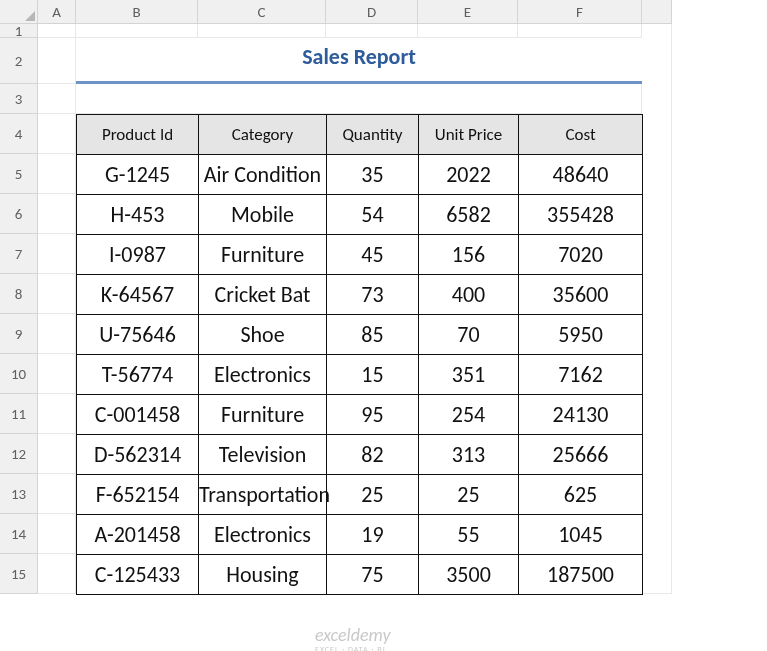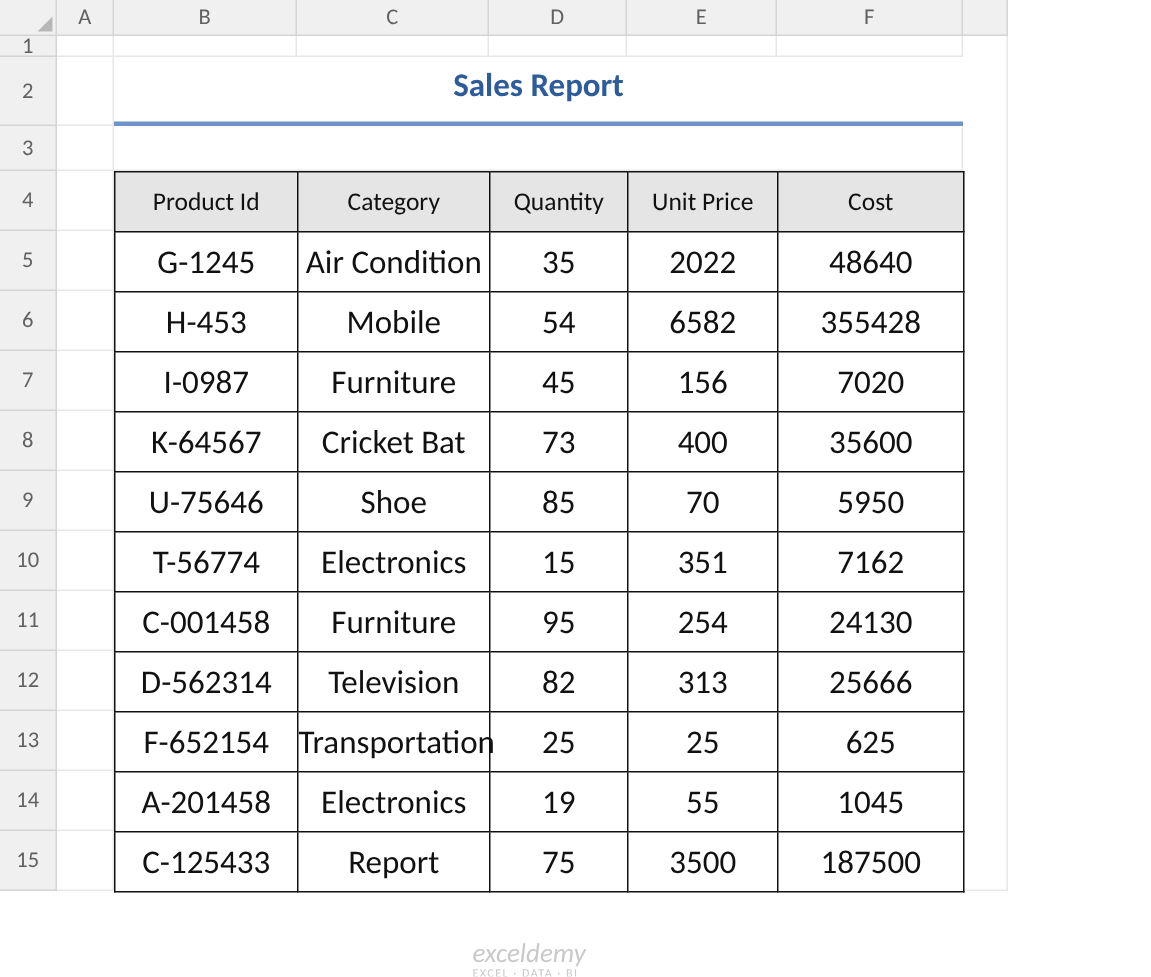--- a/index.html
+++ b/index.html
@@ -265,21 +265,21 @@
           </tr>
         <tr>
             <td>A-201458</td>
             <td>Electronics</td>
             <td>19</td>
             <td>55</td>
             <td>1045</td>
           </tr>
         <tr>
             <td>C-125433</td>
-            <td>Report</td>
+            <td>Housing</td>
             <td>75</td>
             <td>3500</td>
             <td>187500</td>
           </tr>
       </tbody>
     </table>
   </div>
 </div>
 
 <div class="watermark">

